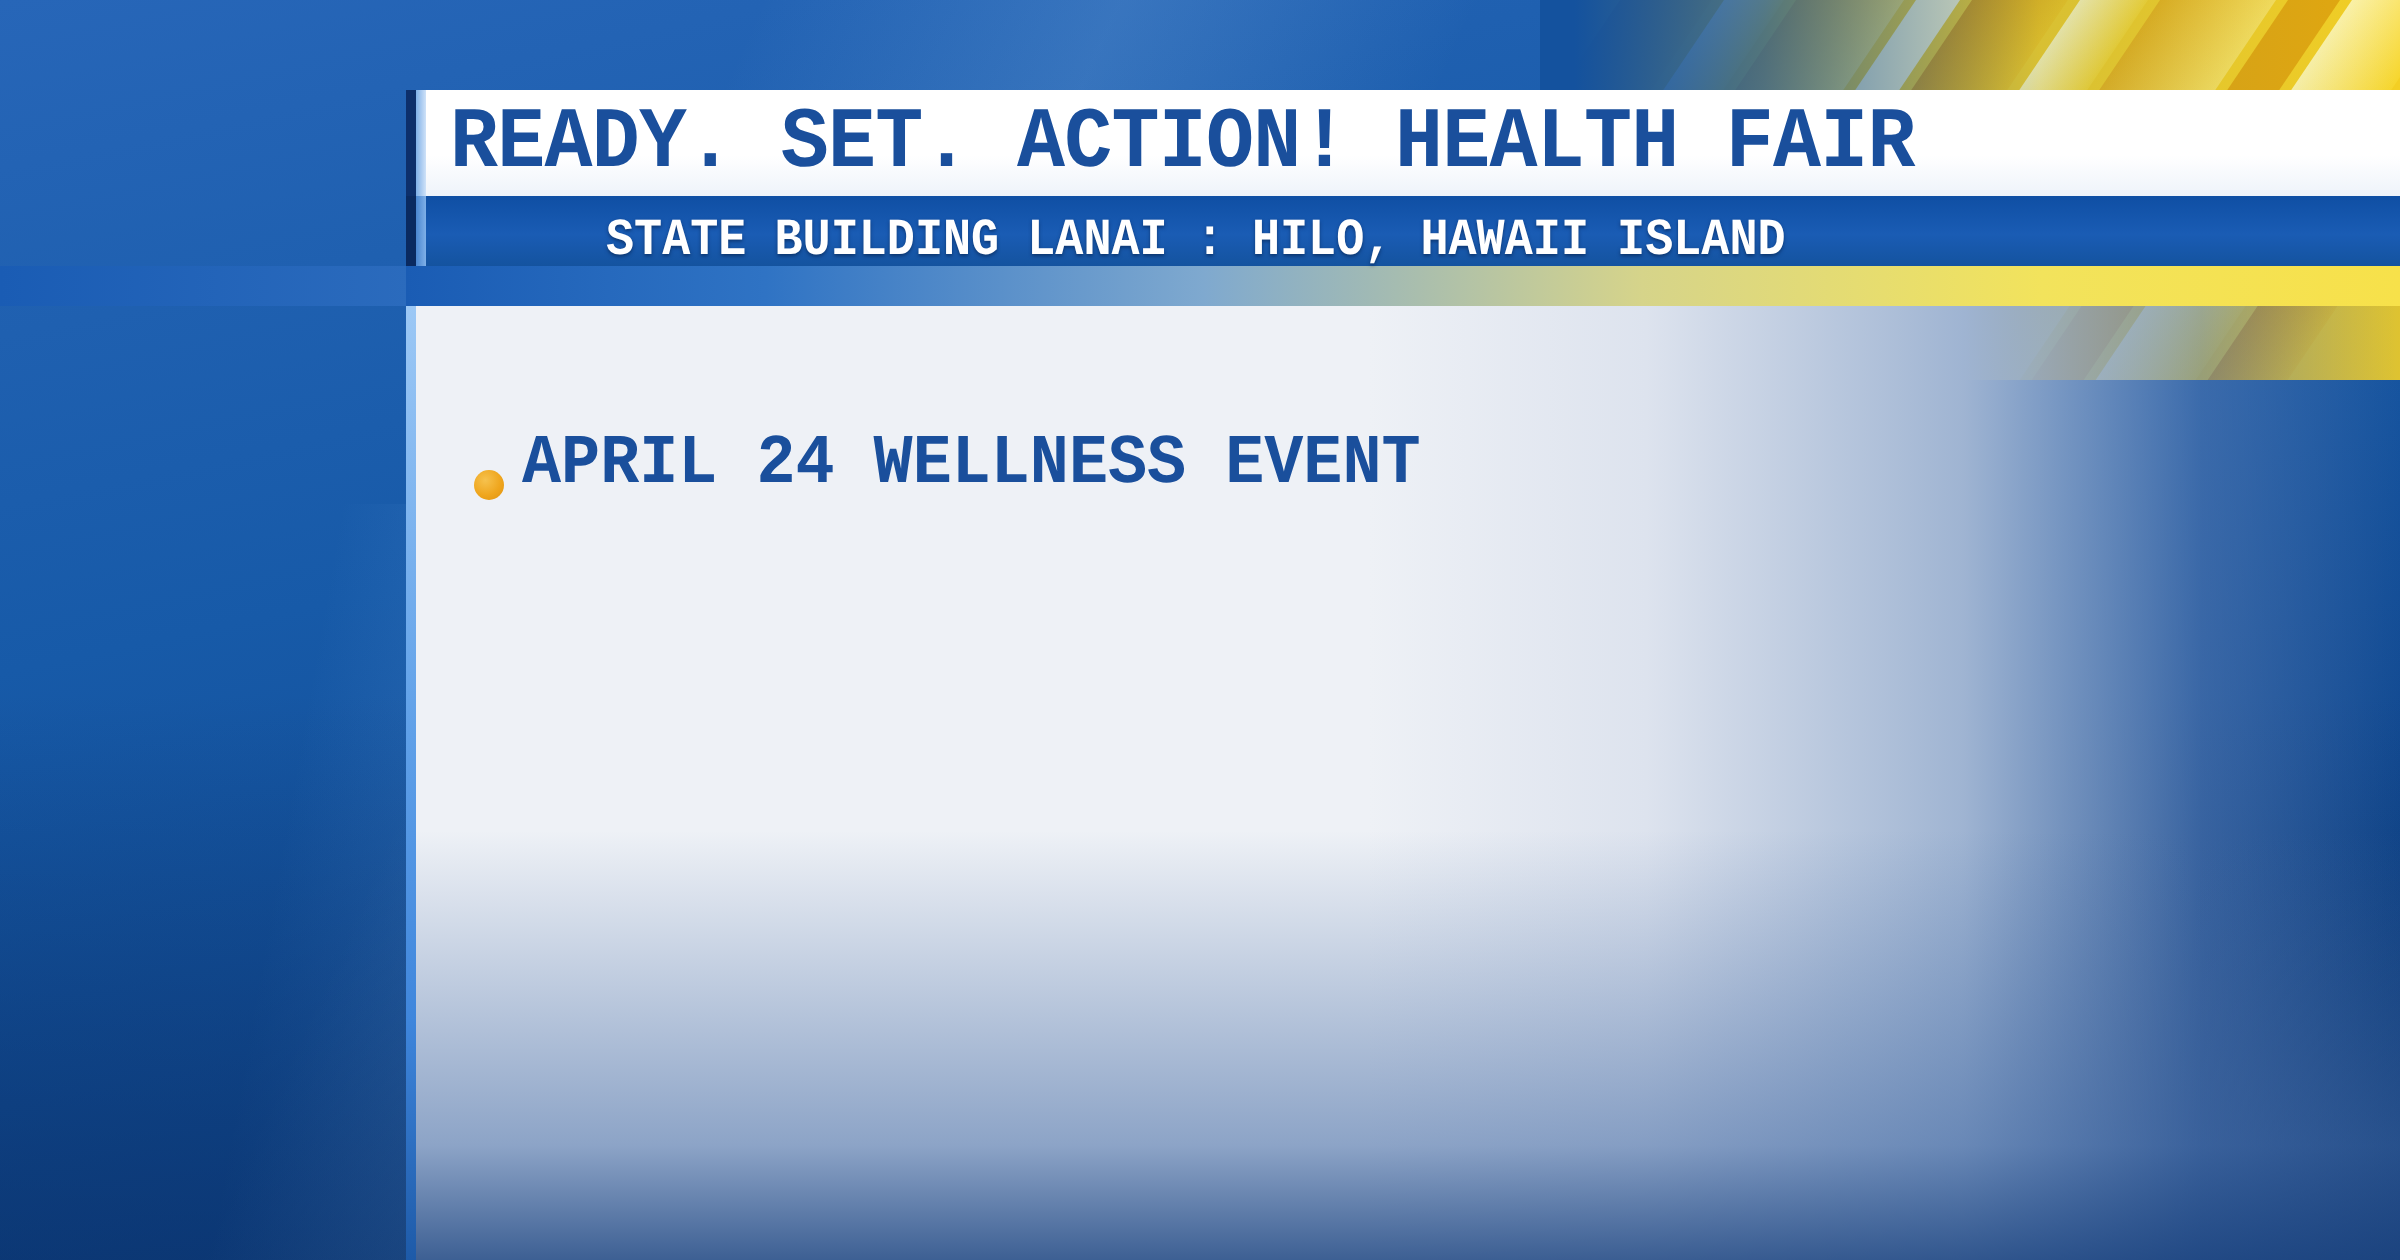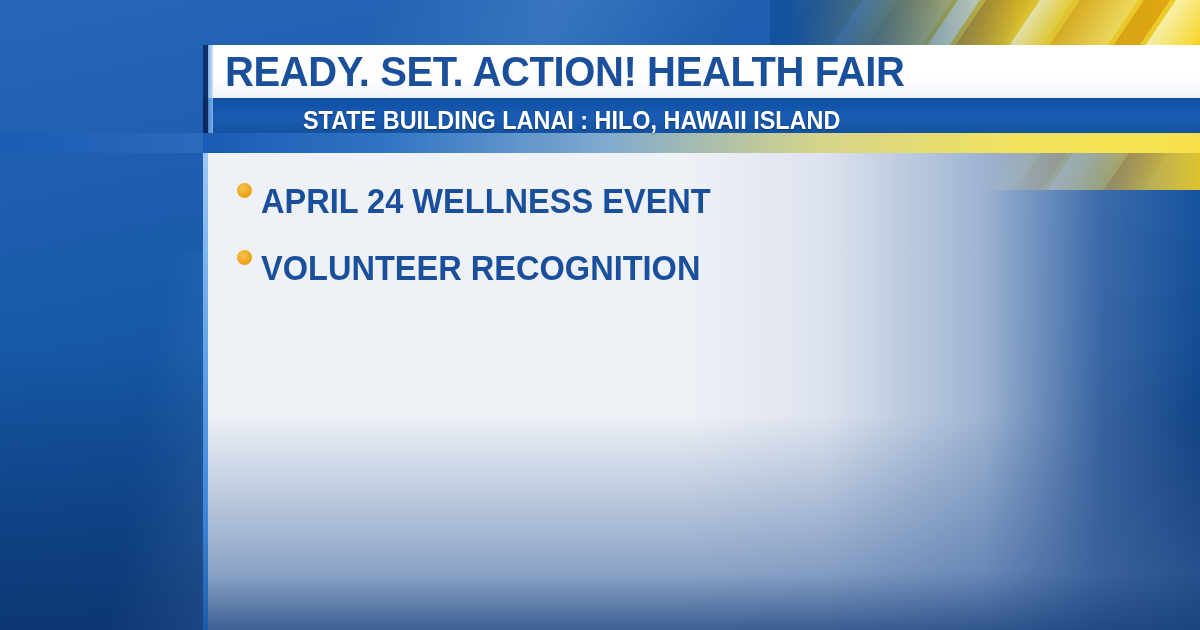--- a/index.html
+++ b/index.html
@@ -5,21 +5,21 @@
   html, body {
     margin: 0;
     padding: 0;
     background: #0d3f80;
   }
   #frame {
     position: relative;
     width: 1200px;
     height: 630px;
     overflow: hidden;
-    font-family: Liberation Sans, sans-serif;
+    font-family: Liberation Mono, monospace;
     background: #fef9c3;
   }
   .bg-grad2 {
     position: absolute;
     inset: 0;
     background: linear-gradient(168deg, #2766b8 0%, #175aa8 38%, #10488f 72%, #0c3a75 100%);
   }
   .bg-sheen {
     position: absolute;
     left: -10%;
@@ -178,21 +178,21 @@
 
   
   .bullets {
     position: absolute;
     left: 29px;
     top: 30px;
     right: 0;
   }
   .bullet-row {
     display: flex;
-    align-items: flex-start;
+    align-items: flex-end;
     height: 67px;
   }
   .bullet-dot {
     width: 15px;
     height: 15px;
     border-radius: 50%;
     background: radial-gradient(circle at 38% 34%, #f6c24e 0%, #efa61e 55%, #e0920d 100%);
     flex: 0 0 auto;
   }
   .bullet-text {
@@ -269,22 +269,18 @@
   <div class="panel">
     <div class="bullets">
 
       <div class="bullet-row">
         <span class="bullet-dot"></span>
         <span class="bullet-text">APRIL 24 WELLNESS EVENT</span>
       </div>
 
 
 
-      <div class="bullet-row">
-        <span class="bullet-dot"></span>
-        <span class="bullet-text">VOLUNTEER RECOGNITION</span>
-      </div>
 
 
     </div>
   </div>
 
 </div>
 
 </body></html>

